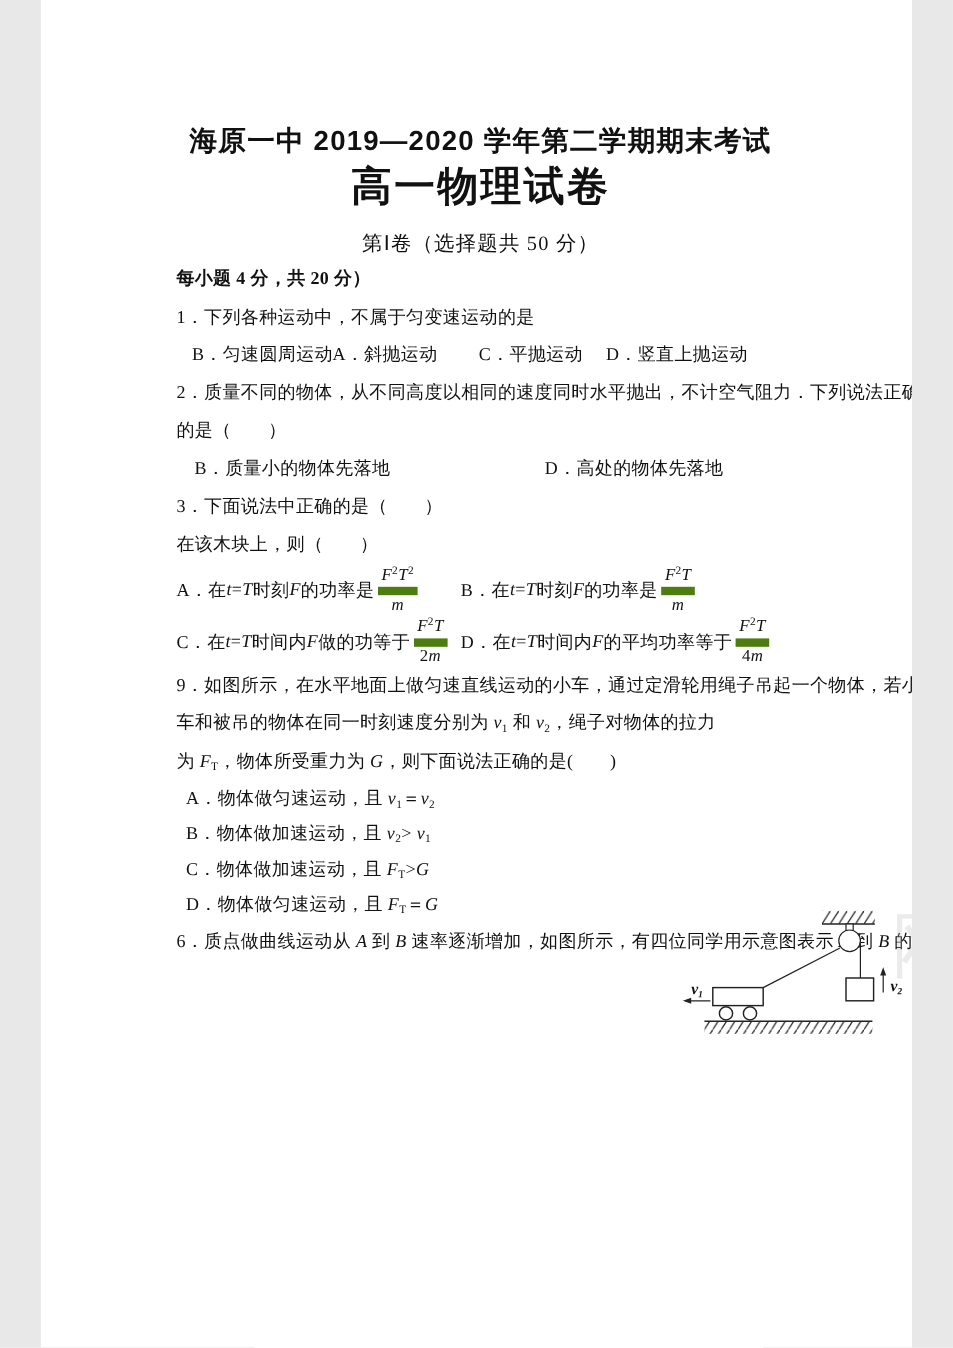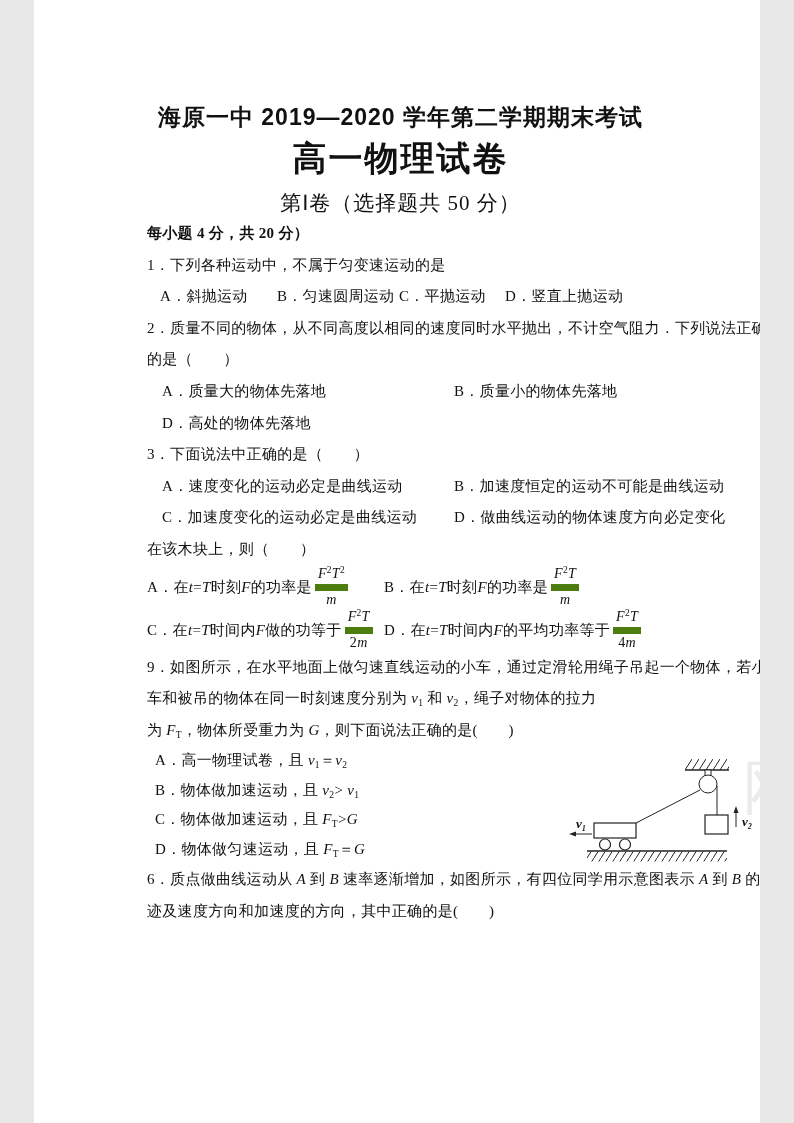--- a/index.html
+++ b/index.html
@@ -12,25 +12,25 @@
     font-family:"Liberation Serif", serif;
     overflow:hidden;
   }
   .content{padding:100px 106px 0 113px;}
   .title1{
     font-family:"Liberation Sans", sans-serif;
     font-size:23px;font-weight:bold;text-align:center;line-height:34px;
     letter-spacing:1px;
   }
   .title2{
-    font-family:Liberation Serif, serif;
+    font-family:Liberation Mono, monospace;
     font-size:34px;font-weight:bold;text-align:center;line-height:46px;margin-top:2px;
     letter-spacing:2px;
   }
-  .sectionline{font-size:21px;text-align:center;line-height:30px;margin-top:6px;letter-spacing:1px;}
+  .sectionline{font-size:17px;text-align:center;line-height:30px;margin-top:6px;letter-spacing:1px;}
   .line{font-size:15px;line-height:31.6px;white-space:nowrap;letter-spacing:0.3px;}
   .bold{font-weight:bold;}
   .optrow-q1{display:grid;grid-template-columns:117px 122px 106px auto;margin-left:13px;}
   .grid2{display:grid;grid-template-columns:292px auto;margin-left:15px;}
   .gridq4{display:grid;grid-template-columns:237px auto;}
   .q4row{height:43px;display:flex;align-items:center;font-size:15px;white-space:nowrap;letter-spacing:0.3px;}
   .q5opts .line{line-height:29.5px;margin-left:8px;}
   .frac{display:inline-block;vertical-align:middle;text-align:center;font-size:14px;line-height:1.15;margin:0 3px;}
   .frac .num{display:block;border-bottom:7px solid #4d7c0f;padding:0 3px 1px;}
   .frac .den{display:block;padding-top:1px;}
@@ -56,45 +56,38 @@
     <div class="title2">高一物理试卷</div>
     <div class="sectionline">第Ⅰ卷（选择题共 50 分）</div>
 
     <div>
       <div class="line bold">每小题 4 分，共 20 分）</div>
     </div>
 
     <div>
       <div class="line">1．下列各种运动中，不属于匀变速运动的是</div>
       <div class="optrow-q1">
+        <span class="line">B．匀速圆周运动</span>
         <span class="line">A．斜抛运动</span>
-        <span class="line">B．匀速圆周运动</span>
         <span class="line">C．平抛运动</span>
         <span class="line">D．竖直上抛运动</span>
       </div>
     </div>
 
     <div>
       <div class="line">2．质量不同的物体，从不同高度以相同的速度同时水平抛出，不计空气阻力．下列说法正确</div>
       <div class="line">的是（　　）</div>
       <div class="grid2">
-        <span class="line">A．质量大的物体先落地</span>
         <span class="line">B．质量小的物体先落地</span>
         <span class="line">D．高处的物体先落地</span>
       </div>
     </div>
 
     <div>
       <div class="line">3．下面说法中正确的是（　　）</div>
-      <div class="grid2">
-        <span class="line">A．速度变化的运动必定是曲线运动</span>
-        <span class="line">B．加速度恒定的运动不可能是曲线运动</span>
-        <span class="line">C．加速度变化的运动必定是曲线运动</span>
-        <span class="line">D．做曲线运动的物体速度方向必定变化</span>
-      </div>
     </div>
 
     <div>
       <div class="line"><span>在该木块上，则（　　）</span></div>
       <div class="gridq4">
         <span class="q4row">
             <span>A．在 </span>
             <span class="var">t</span>
             <span>=</span>
             <span class="var">T</span>
@@ -148,30 +141,29 @@
             </span>
           </span>
       </div>
     </div>
 
     <div>
       <div class="line"><span>9．如图所示，在水平地面上做匀速直线运动的小车，通过定滑轮用绳子吊起一个物体，若小</span></div>
       <div class="line"><span>车和被吊的物体在同一时刻速度分别为 </span><span class="var">v</span><sub>1</sub><span> 和 </span><span class="var">v</span><sub>2</sub><span>，绳子对物体的拉力</span></div>
       <div class="line"><span>为 </span><span class="var">F</span><sub>T</sub><span>，物体所受重力为 </span><span class="var">G</span><span>，则下面说法正确的是(　　)</span></div>
       <div class="q5opts">
-        <div class="line"><span>A．高一物理试卷，且 </span><span class="var">v</span><sub>1</sub><span>＝</span><span class="var">v</span><sub>2</sub></div>
+        <div class="line"><span>A．物体做匀速运动，且 </span><span class="var">v</span><sub>1</sub><span>＝</span><span class="var">v</span><sub>2</sub></div>
         <div class="line"><span>B．物体做加速运动，且 </span><span class="var">v</span><sub>2</sub><span>&gt; </span><span class="var">v</span><sub>1</sub></div>
         <div class="line"><span>C．物体做加速运动，且 </span><span class="var">F</span><sub>T</sub><span>&gt;</span><span class="var">G</span></div>
         <div class="line"><span>D．物体做匀速运动，且 </span><span class="var">F</span><sub>T</sub><span>＝</span><span class="var">G</span></div>
       </div>
     </div>
 
     <div>
       <div class="line"><span>6．质点做曲线运动从 </span><span class="var">A</span><span> 到 </span><span class="var">B</span><span> 速率逐渐增加，如图所示，有四位同学用示意图表示 </span><span class="var">A</span><span> 到 </span><span class="var">B</span><span> 的轨</span></div>
-      <div class="line"><span>迹及速度方向和加速度的方向，其中正确的是(　　)</span></div>
     </div>
 
   </div>
 
   <div class="figure">
     <svg width="190" height="128" viewBox="0 0 190 128" xmlns="http://www.w3.org/2000/svg">
       <defs>
         <pattern id="hatch" width="7" height="11" patternUnits="userSpaceOnUse">
           <line x1="7" y1="0" x2="0" y2="11" stroke="#222" stroke-width="1"></line>
         </pattern>

